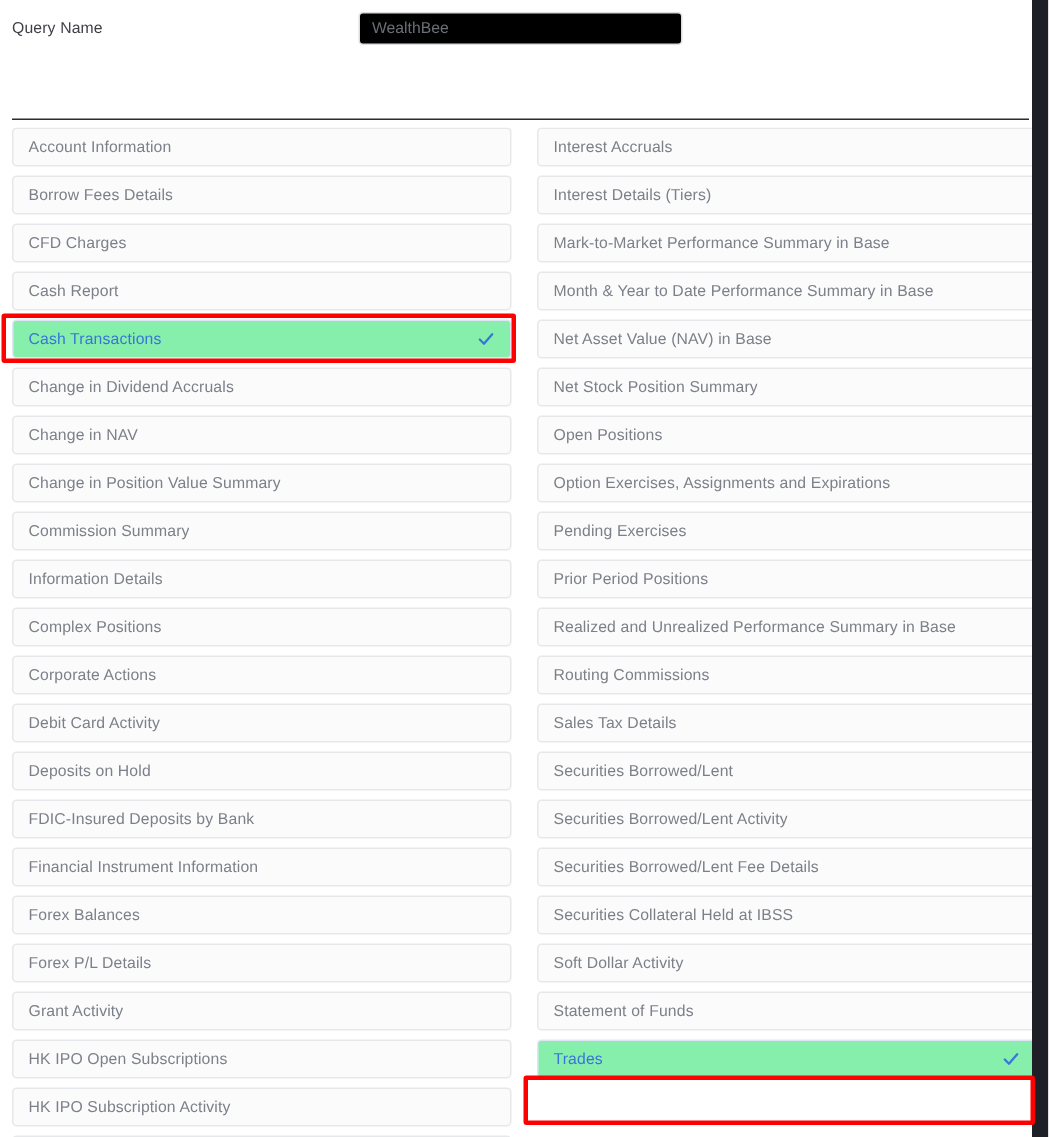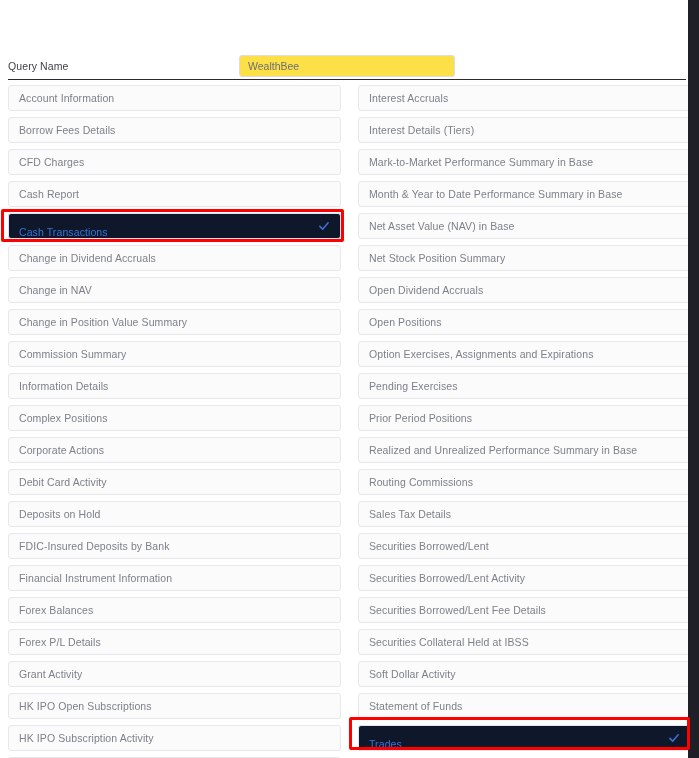--- a/index.html
+++ b/index.html
@@ -28,40 +28,39 @@
     background: #1e1f27;
   }
 
   
   .query-row {
     position: absolute;
     top: 8px;
     left: 0;
     width: 688px;
     height: 30px;
-    margin-top: 47px;
   }
   .query-label {
     position: absolute;
     left: 8px;
     top: 5px;
     font-size: 10.5px;
     color: #3f3f46;
     letter-spacing: .1px;
     white-space: nowrap;
   }
   .query-input {
     position: absolute;
     left: 239px;
     top: 0;
     width: 216px;
     height: 22px;
     border: 1px solid #dcdde1;
     border-radius: 3px;
-    background: #fde047;
+    background: #000000;
     font-family: "Liberation Sans", sans-serif;
     font-size: 10.5px;
     color: #6b6f76;
     padding: 0 8px;
     outline: none;
   }
   .query-input::placeholder { color: #b3b6bb; }
 
   
   .sections-header {
@@ -128,23 +127,22 @@
   }
   .sec-label {
     font-size: 10.5px;
     color: #7c8088;
     letter-spacing: .1px;
     white-space: nowrap;
     overflow: hidden;
     text-overflow: ellipsis;
   }
   .sec-item.selected {
-    background: #0f172a;
+    background: #86efac;
     border-color: #dfe5f5;
-    align-items: flex-end;
   }
   .sec-item.selected .sec-label {
     color: #3a74d8;
   }
   .check {
     position: absolute;
     right: 10px;
     top: 50%;
     transform: translateY(-50%);
     width: 12px;
@@ -278,23 +276,20 @@
         <div class="sec-item">
           <span class="sec-label">Month &amp; Year to Date Performance Summary in Base</span>
         </div>
         <div class="sec-item">
           <span class="sec-label">Net Asset Value (NAV) in Base</span>
         </div>
         <div class="sec-item">
           <span class="sec-label">Net Stock Position Summary</span>
         </div>
         <div class="sec-item">
-          <span class="sec-label">Open Dividend Accruals</span>
-        </div>
-        <div class="sec-item">
           <span class="sec-label">Open Positions</span>
         </div>
         <div class="sec-item">
           <span class="sec-label">Option Exercises, Assignments and Expirations</span>
         </div>
         <div class="sec-item">
           <span class="sec-label">Pending Exercises</span>
         </div>
         <div class="sec-item">
           <span class="sec-label">Prior Period Positions</span>

